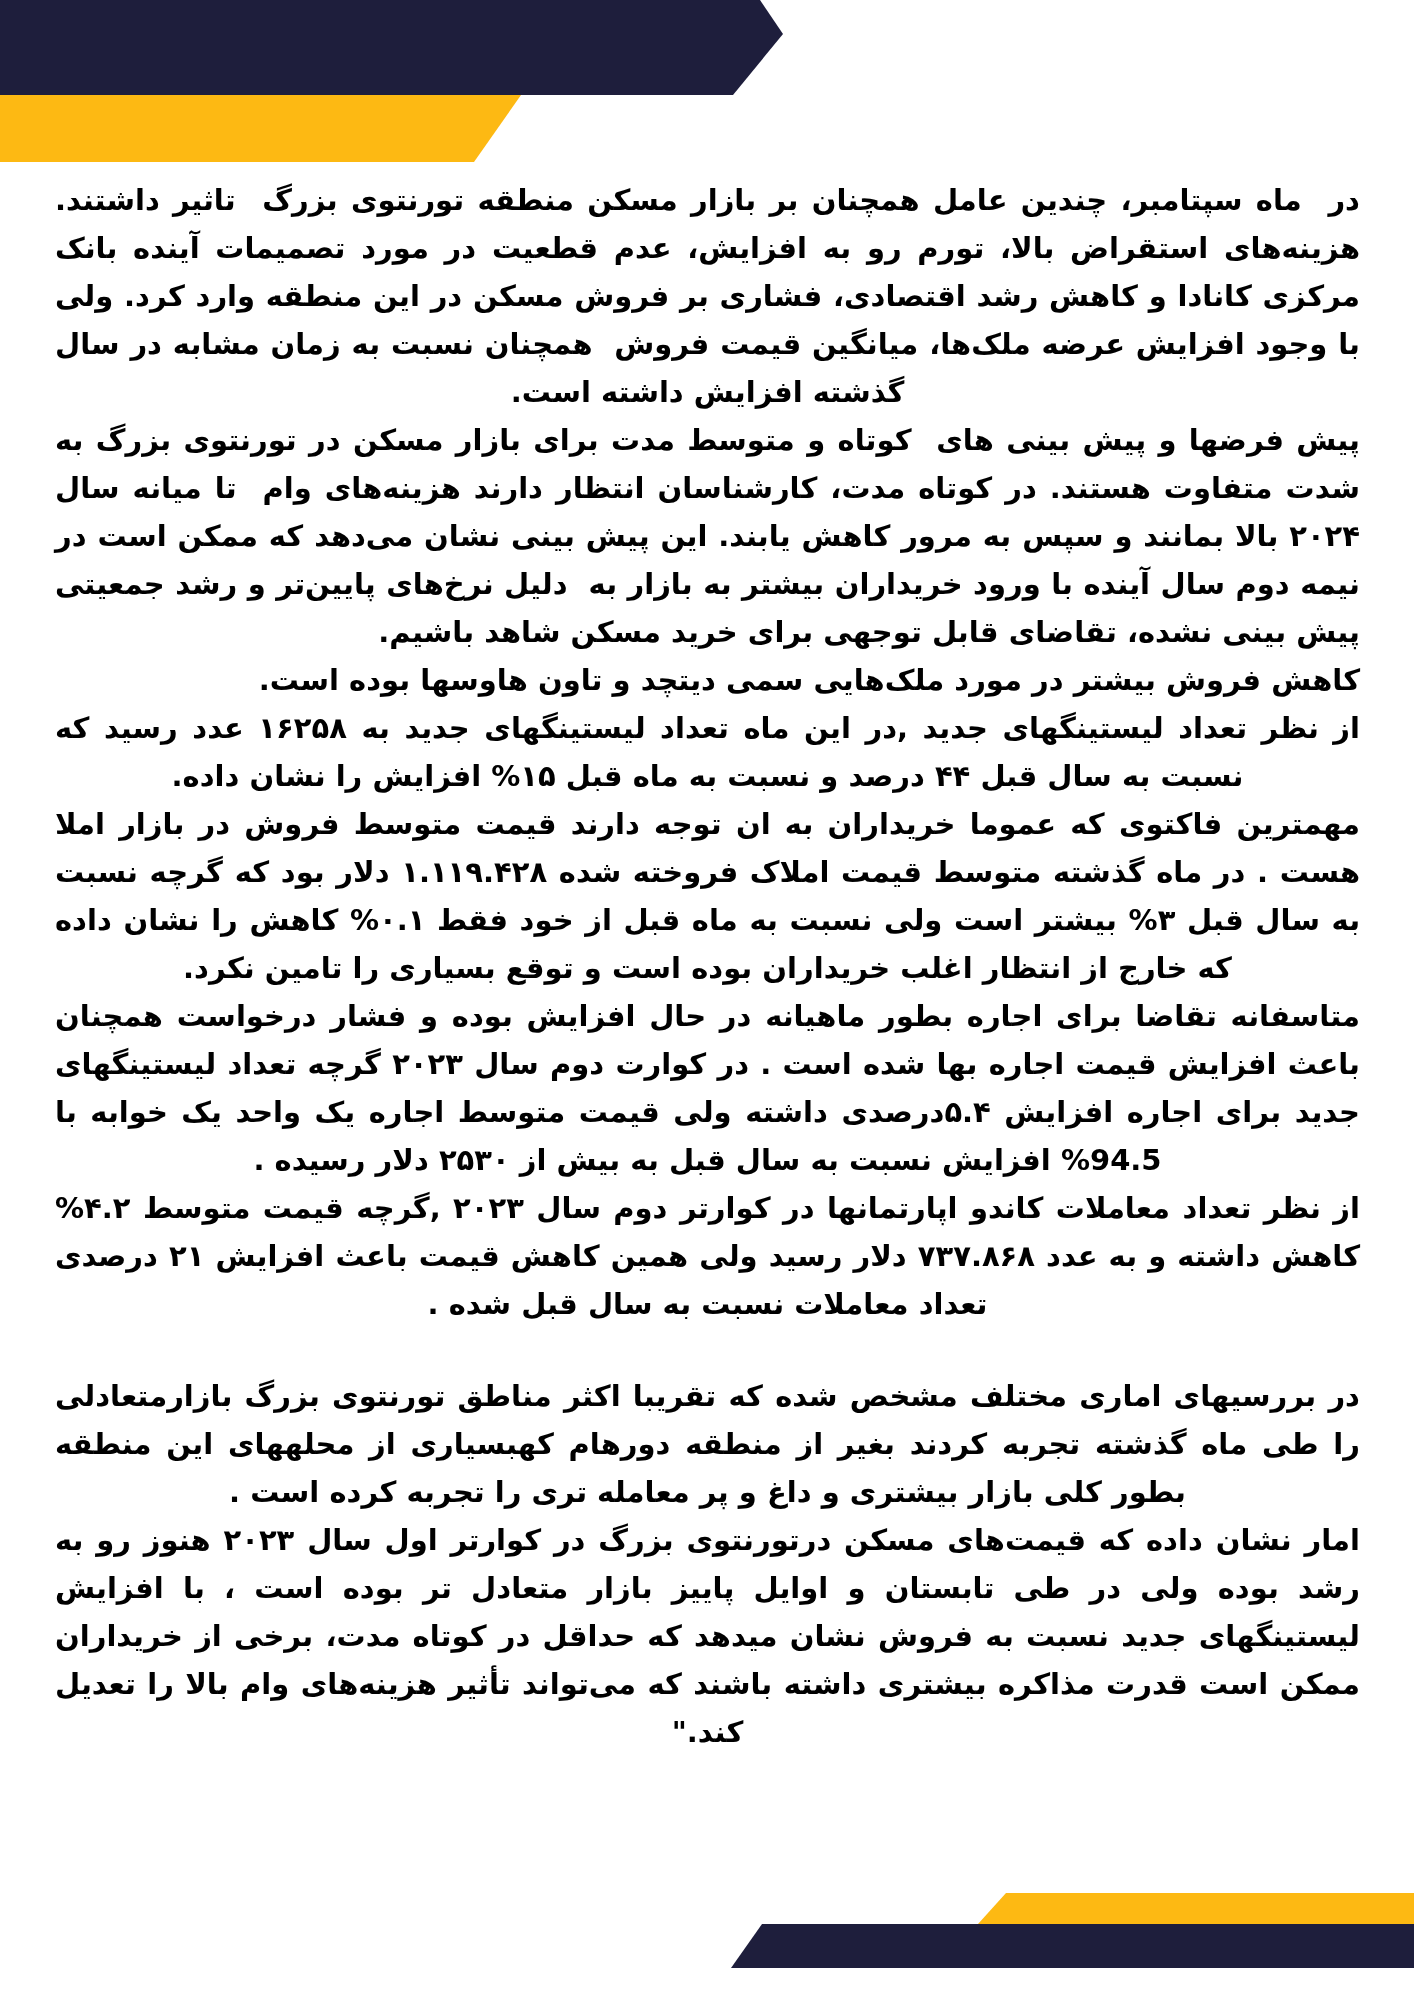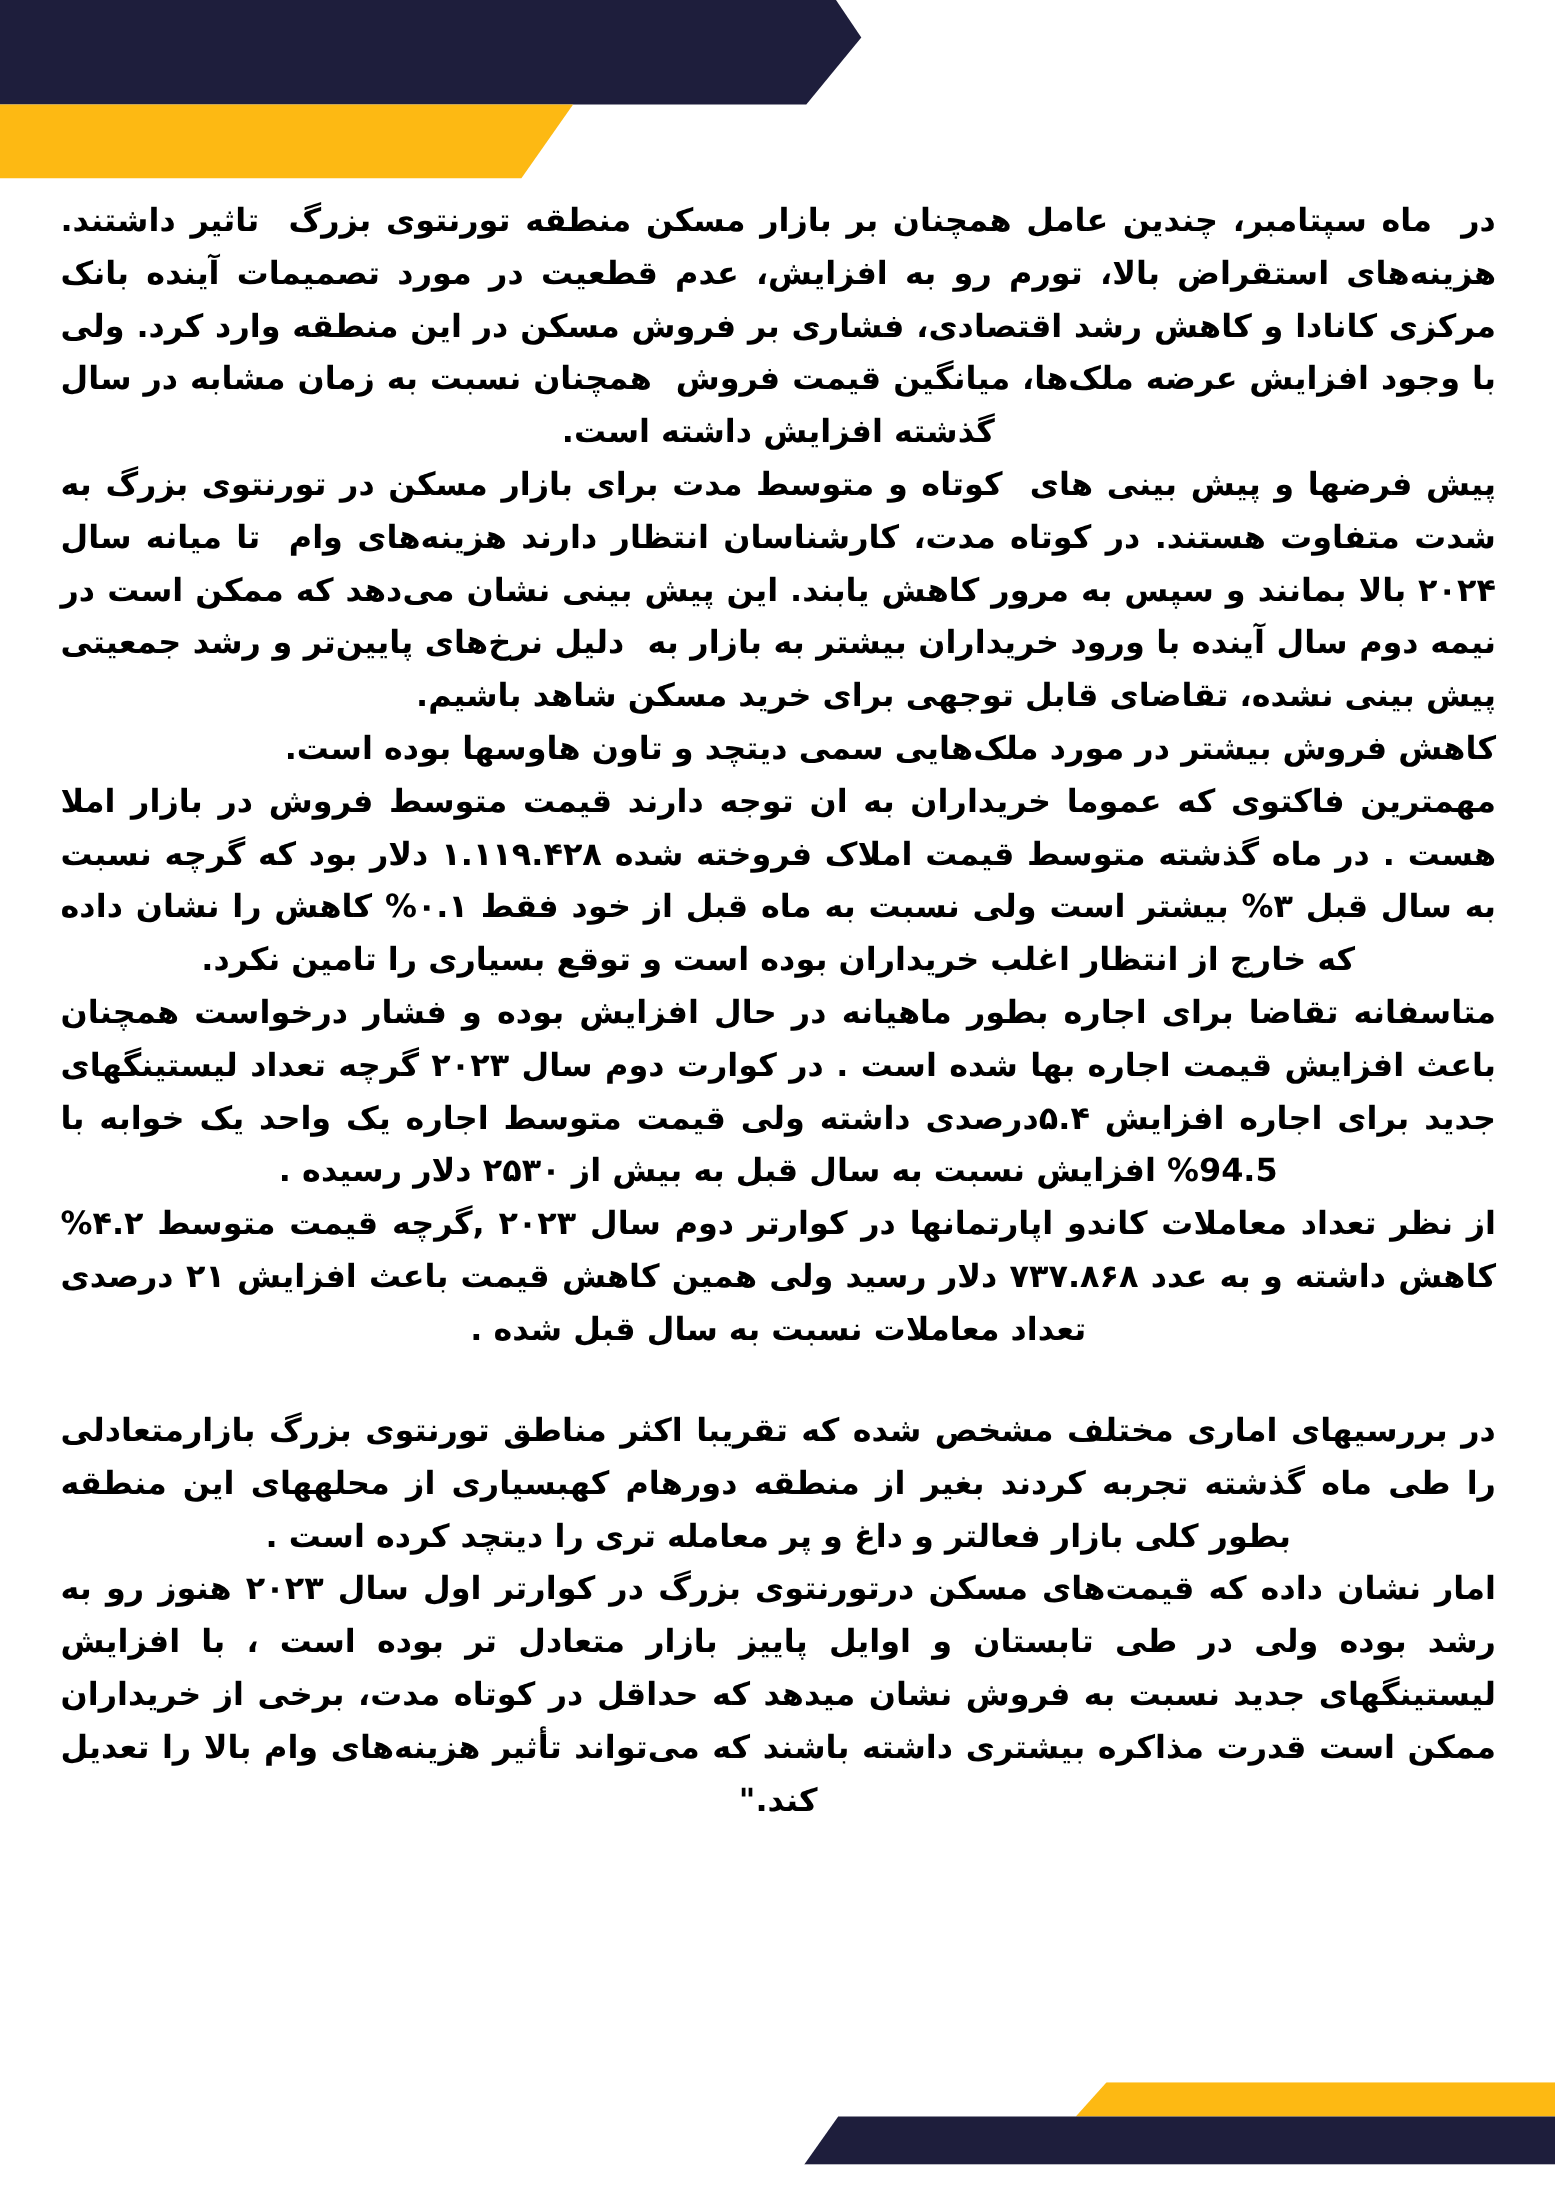--- a/index.html
+++ b/index.html
@@ -50,24 +50,25 @@
 
   <svg class="ribbon header-svg" width="1414" height="163" viewBox="0 0 1414 163" aria-hidden="true">
     <polygon points="0,0 760,0 783,34 733,95 0,95" fill="#1e1e3c"></polygon>
     <polygon points="0,95 521,95 474,162 0,162" fill="#fdb913"></polygon>
   </svg>
 
   <main class="article" dir="rtl" lang="fa" style="color: rgb(0, 0, 0);">
       <p class="para last-center">در&nbsp; ماه سپتامبر، چندین عامل همچنان بر بازار مسکن منطقه تورنتوی بزرگ&nbsp; تاثیر داشتند. هزینه‌های استقراض بالا، تورم رو به افزایش، عدم قطعیت در مورد تصمیمات آینده بانک مرکزی کانادا و کاهش رشد اقتصادی، فشاری بر فروش مسکن در این منطقه وارد کرد. ولی با وجود افزایش عرضه ملک‌ها، میانگین قیمت فروش&nbsp; همچنان نسبت به زمان مشابه در سال گذشته افزایش داشته است.</p>
       <p class="para last-right">پیش فرضها و پیش بینی های&nbsp; کوتاه و متوسط مدت برای بازار مسکن در تورنتوی بزرگ به شدت متفاوت هستند. در کوتاه مدت، کارشناسان انتظار دارند هزینه‌های وام&nbsp; تا میانه سال ۲۰۲۴ بالا بمانند و سپس به مرور کاهش یابند. این پیش بینی نشان می‌دهد که ممکن است در نیمه دوم سال آینده با ورود خریداران بیشتر به بازار به&nbsp; دلیل نرخ‌های پایین‌تر و رشد جمعیتی پیش بینی نشده، تقاضای قابل توجهی برای خرید مسکن شاهد باشیم.</p>
       <p class="para last-right">کاهش فروش بیشتر در مورد ملک‌هایی سمی دیتچد و تاون هاوسها بوده است.</p>
+      <p class="para last-center">از نظر تعداد لیستینگهای جدید ,در این ماه تعداد لیستینگهای جدید به ۱۶۲۵۸ عدد رسید که نسبت به سال قبل ۴۴ درصد و نسبت به ماه قبل ۱۵% افزایش را نشان داده.</p>
       <p class="para last-center">مهمترین فاکتوی که عموما خریداران به ان توجه دارند قیمت متوسط فروش در بازار املا هست . در ماه گذشته متوسط قیمت املاک فروخته شده ۱.۱۱۹.۴۲۸ دلار بود که گرچه نسبت به سال قبل ۳% بیشتر است ولی نسبت به ماه قبل از خود فقط ۰.۱% کاهش را نشان داده که خارج از انتظار اغلب خریداران بوده است و توقع بسیاری را تامین نکرد.</p>
       <p class="para last-center">متاسفانه تقاضا برای اجاره بطور ماهیانه در حال افزایش بوده و فشار درخواست همچنان باعث افزایش قیمت اجاره بها شده است . در کوارت دوم سال ۲۰۲۳ گرچه تعداد لیستینگهای جدید برای اجاره افزایش ۵.۴درصدی داشته ولی قیمت متوسط اجاره یک واحد یک خوابه با 94.5% افزایش نسبت به سال قبل به بیش از ۲۵۳۰ دلار رسیده .</p>
       <p class="para last-center">از نظر تعداد معاملات کاندو اپارتمانها در کوارتر دوم سال ۲۰۲۳ ,گرچه قیمت متوسط ۴.۲% کاهش داشته و به عدد ۷۳۷.۸۶۸ دلار رسید ولی همین کاهش قیمت باعث افزایش ۲۱ درصدی تعداد معاملات نسبت به سال قبل شده .</p>
-      <p class="para last-center gap-before">در بررسیهای اماری مختلف مشخص شده که تقریبا اکثر مناطق تورنتوی بزرگ بازارمتعادلی را طی ماه گذشته تجربه کردند بغیر از منطقه دورهام کهبسیاری از محلههای این منطقه بطور کلی بازار فعالتر و داغ و پر معامله تری را دیتچد کرده است .</p>
+      <p class="para last-center gap-before">در بررسیهای اماری مختلف مشخص شده که تقریبا اکثر مناطق تورنتوی بزرگ بازارمتعادلی را طی ماه گذشته تجربه کردند بغیر از منطقه دورهام کهبسیاری از محلههای این منطقه بطور کلی بازار بیشتری و داغ و پر معامله تری را تجربه کرده است .</p>
       <p class="para last-center">امار نشان داده که قیمت‌های مسکن درتورنتوی بزرگ در کوارتر اول سال ۲۰۲۳ هنوز رو به رشد بوده ولی در طی تابستان و اوایل پاییز بازار متعادل تر بوده است ، با افزایش لیستینگهای جدید نسبت به فروش نشان میدهد که حداقل در کوتاه مدت، برخی از خریداران ممکن است قدرت مذاکره بیشتری داشته باشند که می‌تواند تأثیر هزینه‌های وام بالا را تعدیل کند."</p>
     </main>
 
   <svg class="ribbon footer-svg" width="1414" height="75" viewBox="0 0 1414 75" aria-hidden="true">
     <polygon points="1006,0 1414,0 1414,31 978,31" fill="#fdb913"></polygon>
     <polygon points="762,31 1414,31 1414,75 731,75" fill="#1e1e3c"></polygon>
   </svg>
 
 </div>
 

